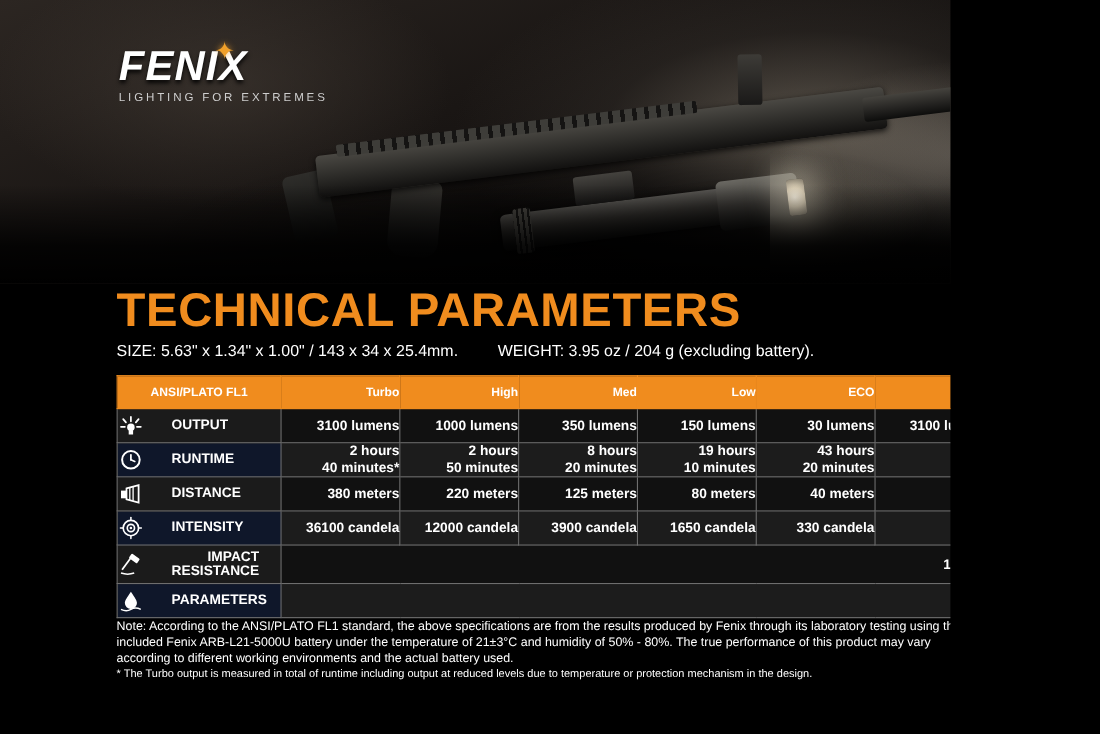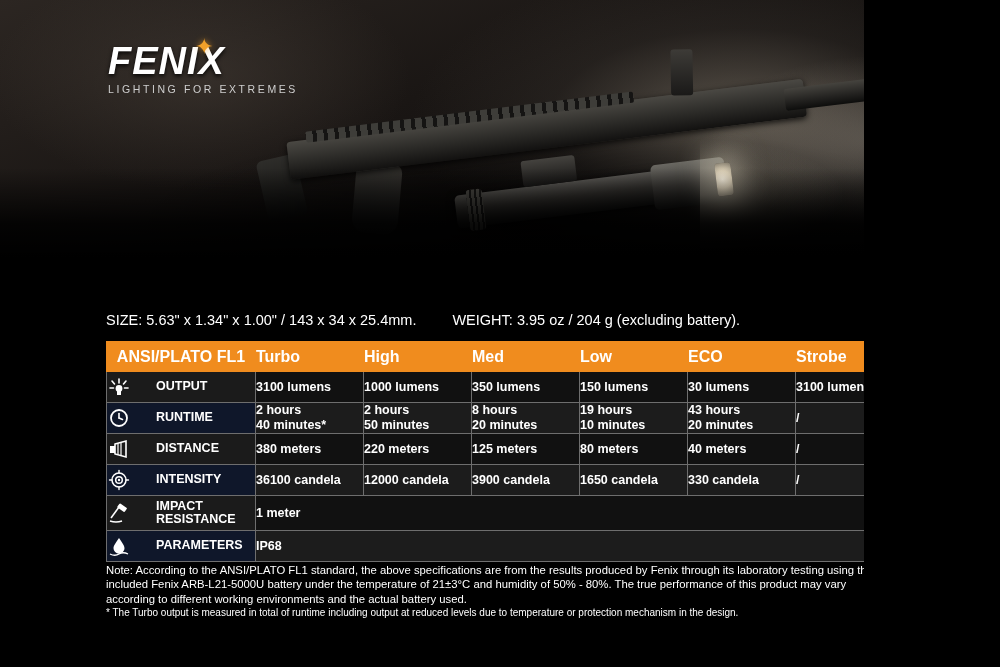--- a/index.html
+++ b/index.html
@@ -220,30 +220,30 @@
     position: absolute;
     left: 106px; top: 341px;
     width: 789px;
     border-collapse: collapse;
     font-size: 12.5px;
     color: #ffffff;
     table-layout: fixed;
   }
   .spec-table td, .spec-table th {
     border: 1px solid #6e6e6e;
-    text-align: left;
+    text-align: right;
     vertical-align: middle;
     padding: 0;
     height: 30px;
   }
   .spec-table thead th {
     background: #f08c1e;
     color: #ffffff;
     font-weight: bold;
-    font-size: 16px;
+    font-size: 11px;
     height: 29px;
     border-color: #f08c1e;
   }
   .spec-table thead th.first {
     text-align: center;
   }
   .row-label {
     background: #1b1b1b;
     text-align: left;
     font-weight: bold;
@@ -315,20 +315,21 @@
   </div>
 
   <div class="content">
 
     <div class="logo">
       <div class="logo-word">FENIX</div>
       <div class="logo-star">✦</div>
       <div class="logo-sub">LIGHTING FOR EXTREMES</div>
     </div>
 
+    <div class="title">TECHNICAL PARAMETERS</div>
     <div class="subline">
       <span class="size">SIZE: 5.63" x 1.34" x 1.00" / 143 x 34 x 25.4mm.</span><span class="weight">WEIGHT: 3.95 oz / 204 g (excluding battery).</span>
     </div>
 
     <table class="spec-table">
       <thead>
         <tr>
           <th class="first" style="width:148px">ANSI/PLATO FL1</th>
           <th style="width:107px">Turbo</th>
           <th style="width:107px">High</th>

